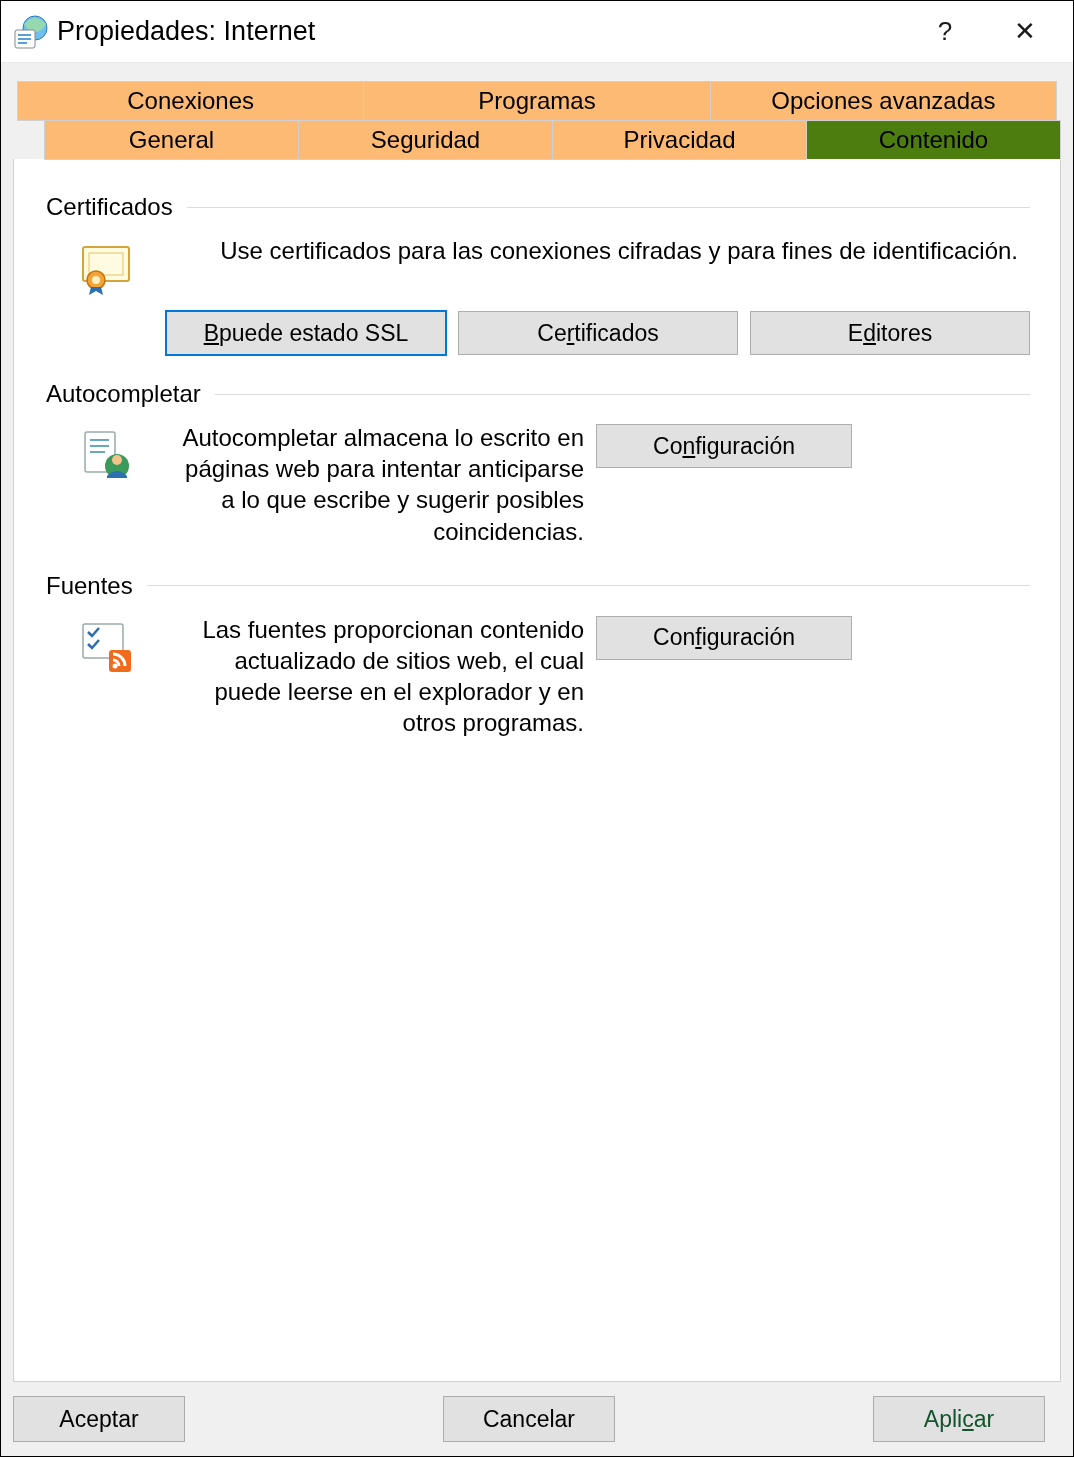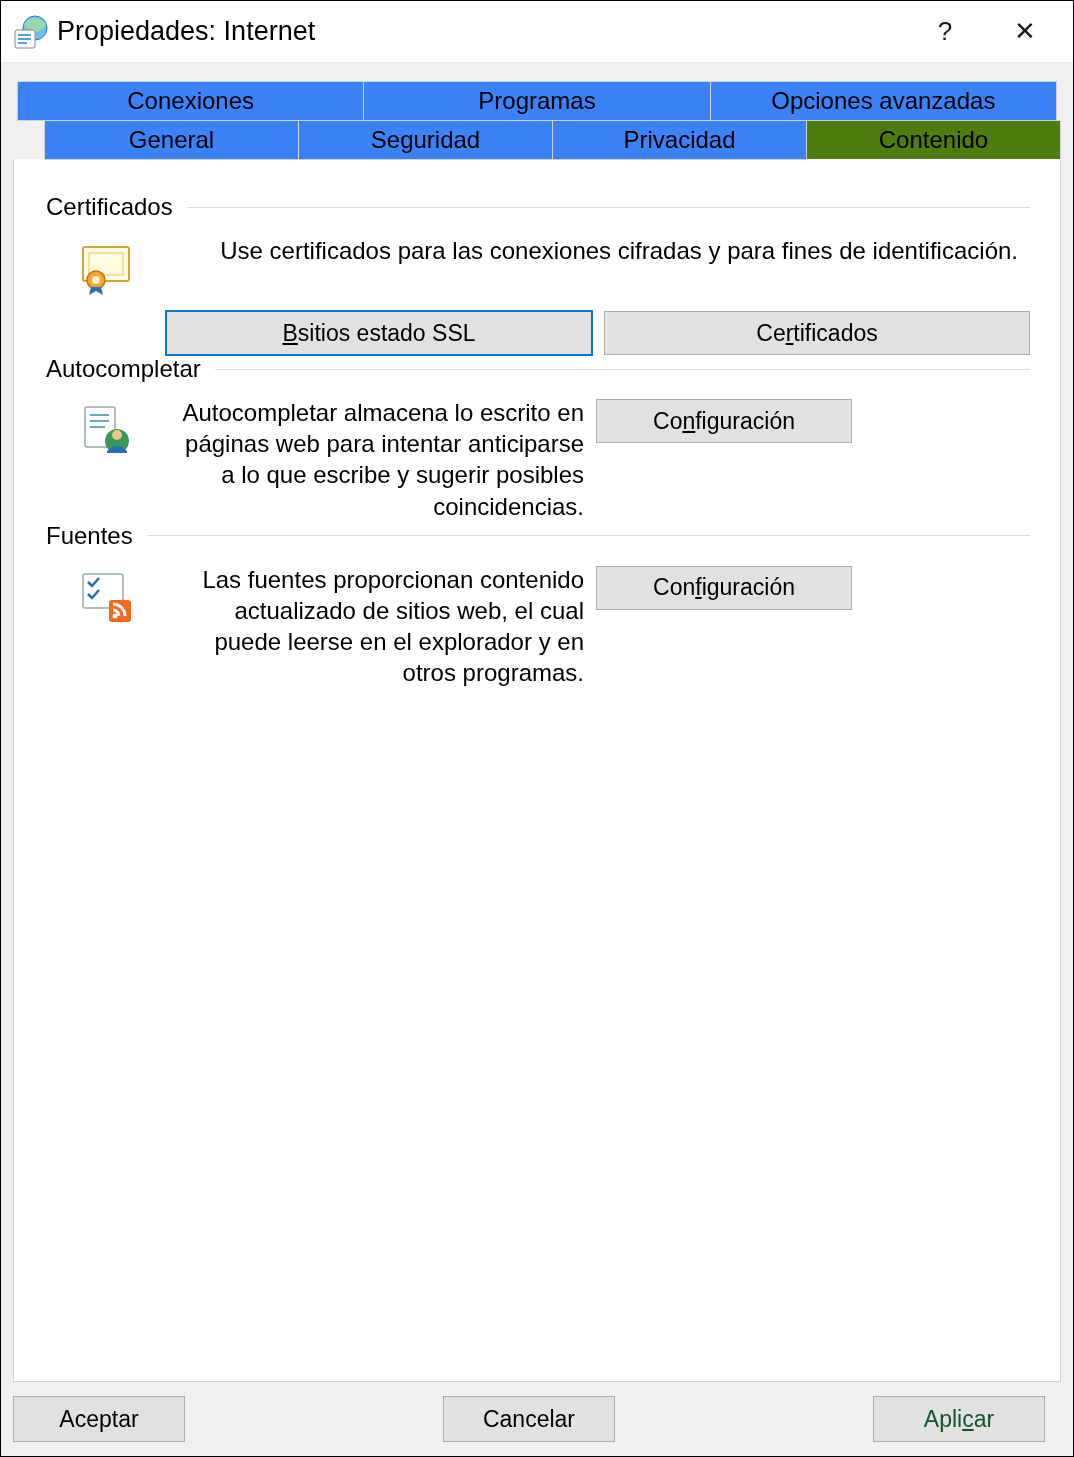--- a/index.html
+++ b/index.html
@@ -59,41 +59,41 @@
     position: relative;
   }
   .tabs-row.top { z-index: 1; margin-left: 4px; margin-right: 4px; }
   .tabs-row.bottom { margin-top: -1px; z-index: 2; margin-left: 31px; }
   .tab {
     flex: 1;
     height: 40px;
     display: flex;
     align-items: center;
     justify-content: center;
-    background: #3b82f6;
+    background: #fdba74;
     border: 1px solid #d0d0d0;
     font-size: 24px;
     position: relative;
     margin-left: -1px;
   }
   .tab:first-child { margin-left: 0; }
   .tab.active {
     background: #4d7c0f;
     border-bottom-color: #fff;
     z-index: 3;
   }
   .panel {
     flex: 1;
     background: #fff;
     border: 1px solid #d0d0d0;
     border-top: none;
     margin-top: -1px;
     padding: 34px 30px 10px 32px;
   }
-  .group { margin-bottom: 0; }
+  .group { margin-bottom: 25px; }
   .group-head {
     display: flex;
     align-items: center;
     margin-bottom: 14px;
   }
   .group-label { font-size: 24px; padding-right: 14px; }
   .group-line { flex: 1; height: 1px; background: #dcdcdc; }
   .group-body { display: flex; }
   .icon-col {
     width: 120px;
@@ -213,24 +213,27 @@
                 <path d="M12 46 L10 54 L17 50 L24 54 L22 46 Z" fill="#2a6fb0"></path>
               </svg>
             </span>
           </div>
           <div class="desc-col">
             <div class="desc-text">Use certificados para las conexiones cifradas y para fines de identificación.</div>
           </div>
         </div>
         <div class="btn-row">
           <button class="winbtn focused">
-              <span><span class="ul">B</span><span>sitios estado SSL</span></span>
+              <span><span class="ul">B</span><span>puede estado SSL</span></span>
             </button>
           <button class="winbtn">
               <span><span>Ce</span><span class="ul">r</span><span>tificados</span></span>
+            </button>
+          <button class="winbtn">
+              <span><span>E</span><span class="ul">d</span><span>itores</span></span>
             </button>
         </div>
       </div>
 
       <div class="group">
         <div class="group-head">
           <span class="group-label">Autocompletar</span>
           <span class="group-line"></span>
         </div>
         <div class="group-body">

